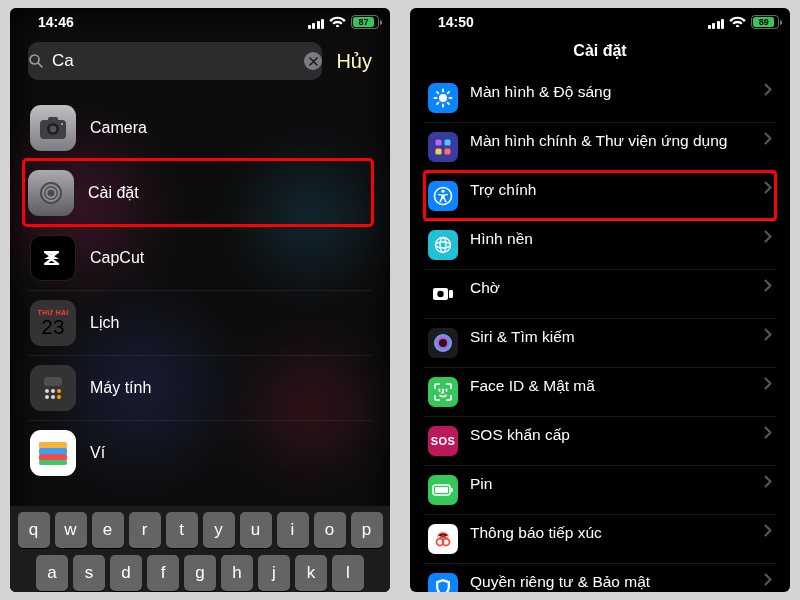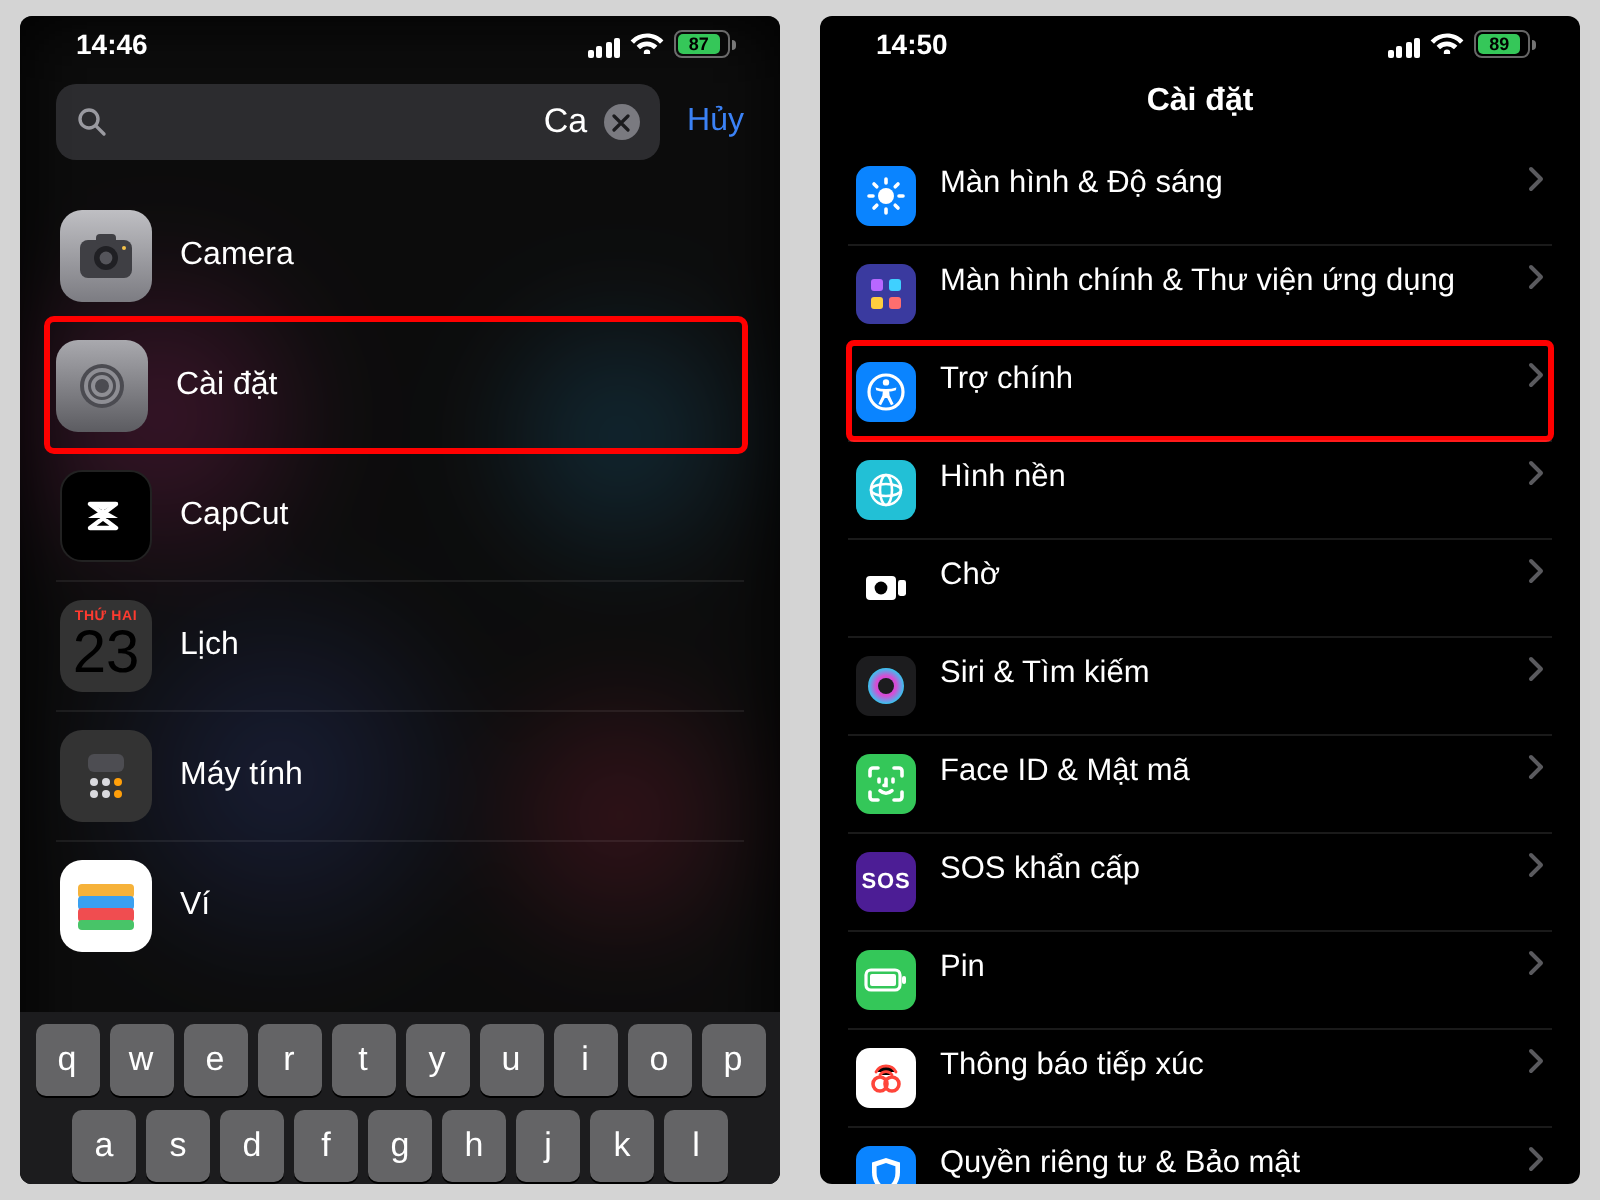--- a/index.html
+++ b/index.html
@@ -1,20 +1,20 @@
 <!DOCTYPE html>
 <html><head>
 <meta charset="utf-8">
 <style>
   * { margin:0; padding:0; box-sizing:border-box; -webkit-font-smoothing:antialiased; }
   body { background:#d4d4d4; width:800px; height:600px; overflow:hidden; font-family:-apple-system,"SF Pro Text","Helvetica Neue",Arial,sans-serif; }
   .stage { width:800px; height:600px; display:flex; justify-content:space-between; padding:8px 10px; gap:10px; }
   .phone { width:380px; height:584px; background:#000; border-radius:6px; position:relative; overflow:hidden; color:#fff; }
   
-  .status { display:flex; justify-content:space-between; align-items:center; padding:6px 22px 2px 28px; font-size:14px; font-weight:600; }
+  .status { display:flex; justify-content:space-between; align-items:center; padding:6px 8px 2px 28px; font-size:14px; font-weight:600; }
   .status .right { display:flex; gap:5px; }
   .sigbars { display:flex; align-items:flex-end; gap:1.5px; }
   .sigbars span { width:3px; background:#fff; border-radius:1px; display:block; }
   .sigbars span:nth-child(1){height:4px} .sigbars span:nth-child(2){height:6px}
   .sigbars span:nth-child(3){height:8px} .sigbars span:nth-child(4){height:10px}
   svg { display:block; }
   .batt { display:flex; align-items:center; gap:1px; }
   .batt-body { width:28px; height:14px; border:1px solid rgba(255,255,255,.4); border-radius:4px; position:relative; padding:1px; display:flex; align-items:center; }
   .batt-fill { height:100%; border-radius:2.5px; background:#35c759; display:flex; align-items:center; justify-content:center; font-size:9px; font-weight:700; color:#000; }
   .batt-tip { width:2px; height:5px; background:rgba(255,255,255,.45); border-radius:0 2px 2px 0; }
@@ -24,24 +24,24 @@
       radial-gradient(140px 140px at 70px 200px, rgba(255,64,170,.35), transparent 70%),
       radial-gradient(120px 120px at 300px 210px, rgba(54,190,255,.3), transparent 70%),
       radial-gradient(160px 160px at 130px 380px, rgba(90,120,255,.3), transparent 70%),
       radial-gradient(120px 120px at 300px 400px, rgba(255,60,100,.3), transparent 70%),
       linear-gradient(#161616,#161616);
     filter:blur(18px);
   }
   .left-shade { position:absolute; inset:0; background:rgba(0,0,0,.42); }
   .left-content { position:relative; }
   .searchrow { display:flex; align-items:center; gap:14px; padding:10px 18px 8px 18px; }
-  .searchfield { flex:1; height:38px; background:rgba(120,120,128,.30); border-radius:10px; display:flex; align-items:center; padding:0 10px; gap:8px;text-align:right; }
+  .searchfield { flex:1; height:38px; background:rgba(120,120,128,.30); border-radius:10px; display:flex; align-items:center; padding:0 0; gap:8px; }
   .searchfield input { all:unset; flex:1; color:#fff; font-size:17px; }
   .clearbtn { width:18px;height:18px;border-radius:50%; background:#7a7a80; display:flex; align-items:center;justify-content:center; color:#1b1b1d; font-size:12px; font-weight:700; cursor:pointer;}
-  .cancel { color:#3b82f6; font-size:16px; font-weight:500; cursor:pointer; }
+  .cancel { color:#fef9c3; font-size:20px; font-weight:500; cursor:pointer; }
   .results { padding:8px 18px 0 18px; }
   .resrow { display:flex; align-items:center; gap:14px; padding:9px 2px; border-top:1px solid rgba(255,255,255,.07); cursor:pointer; }
   .resrow:first-child { border-top:none; }
   .appicon { width:46px; height:46px; border-radius:11px; background:#333; display:flex; align-items:center; justify-content:center; flex-shrink:0; }
   .reslabel { font-size:16px; font-weight:500; }
   .redbox { outline:3px solid #ff0000; outline-offset:-1px; border-radius:3px; }
   .redbox-pad { padding-left:4px; padding-right:8px; margin-left:-4px;}
   
   .kbd { position:absolute; left:0; right:0; bottom:0; height:86px; background:#1c1c1e; padding:6px 4px; display:flex; flex-direction:column; gap:7px;}
   .kbd-row { display:flex; gap:5px; justify-content:center; }
@@ -142,21 +142,21 @@
                 <path fill="#fff" d="M5 15h15l-7 4 7 4H5l7-4z" opacity=".0"></path>
                 <path fill="#fff" d="M23 7v14" stroke="#fff" stroke-width="0"></path>
                 <path fill="none" stroke="#fff" stroke-width="2.2" stroke-linejoin="round" d="M6 8h13l-8 6 8 6H6l8-6z"></path>
               </svg>
             </div>
             <div class="reslabel">CapCut</div>
           </div>
           <div class="resrow">
             <div class="appicon ic-calendar" style="flex-direction: column;">
               <div style="font-size:7px;color:#ff3b30;font-weight:700;letter-spacing:.3px">THỨ HAI</div>
-              <div style="font-size:30px;color:#000;font-weight:400;line-height:1">23</div>
+              <div style="font-size:21px;color:#000;font-weight:400;line-height:1">23</div>
             </div>
             <div class="reslabel">Lịch</div>
           </div>
           <div class="resrow">
             <div class="appicon ic-calculator">
               <svg width="30" height="30" viewBox="0 0 30 30">
                 <rect x="6" y="4" rx="3" width="18" height="9" fill="#4d4d52"></rect>
                 <g fill="#d9d9dd">
                   <circle cx="9" cy="18" r="2"></circle>
                   <circle cx="15" cy="18" r="2"></circle>
@@ -357,21 +357,21 @@
             </svg>
           </div>
           <div class="setlabel">Face ID &amp; Mật mã</div>
           <div class="chev">
             <svg width="8" height="13" viewBox="0 0 8 13">
               <path fill="none" stroke="#5a5a5e" stroke-width="2" stroke-linecap="round" stroke-linejoin="round" d="M1.5 1.5l5 5-5 5"></path>
             </svg>
           </div>
         </div>
         <div class="setrow">
-          <div class="seticon" style="background: #4c1d95;">
+          <div class="seticon" style="background: #be185d;">
             <span style="font-size: 11px; font-weight: 800; color: rgb(255, 255, 255); letter-spacing: 0.4px;">SOS</span>
           </div>
           <div class="setlabel">SOS khẩn cấp</div>
           <div class="chev">
             <svg width="8" height="13" viewBox="0 0 8 13">
               <path fill="none" stroke="#5a5a5e" stroke-width="2" stroke-linecap="round" stroke-linejoin="round" d="M1.5 1.5l5 5-5 5"></path>
             </svg>
           </div>
         </div>
         <div class="setrow">

